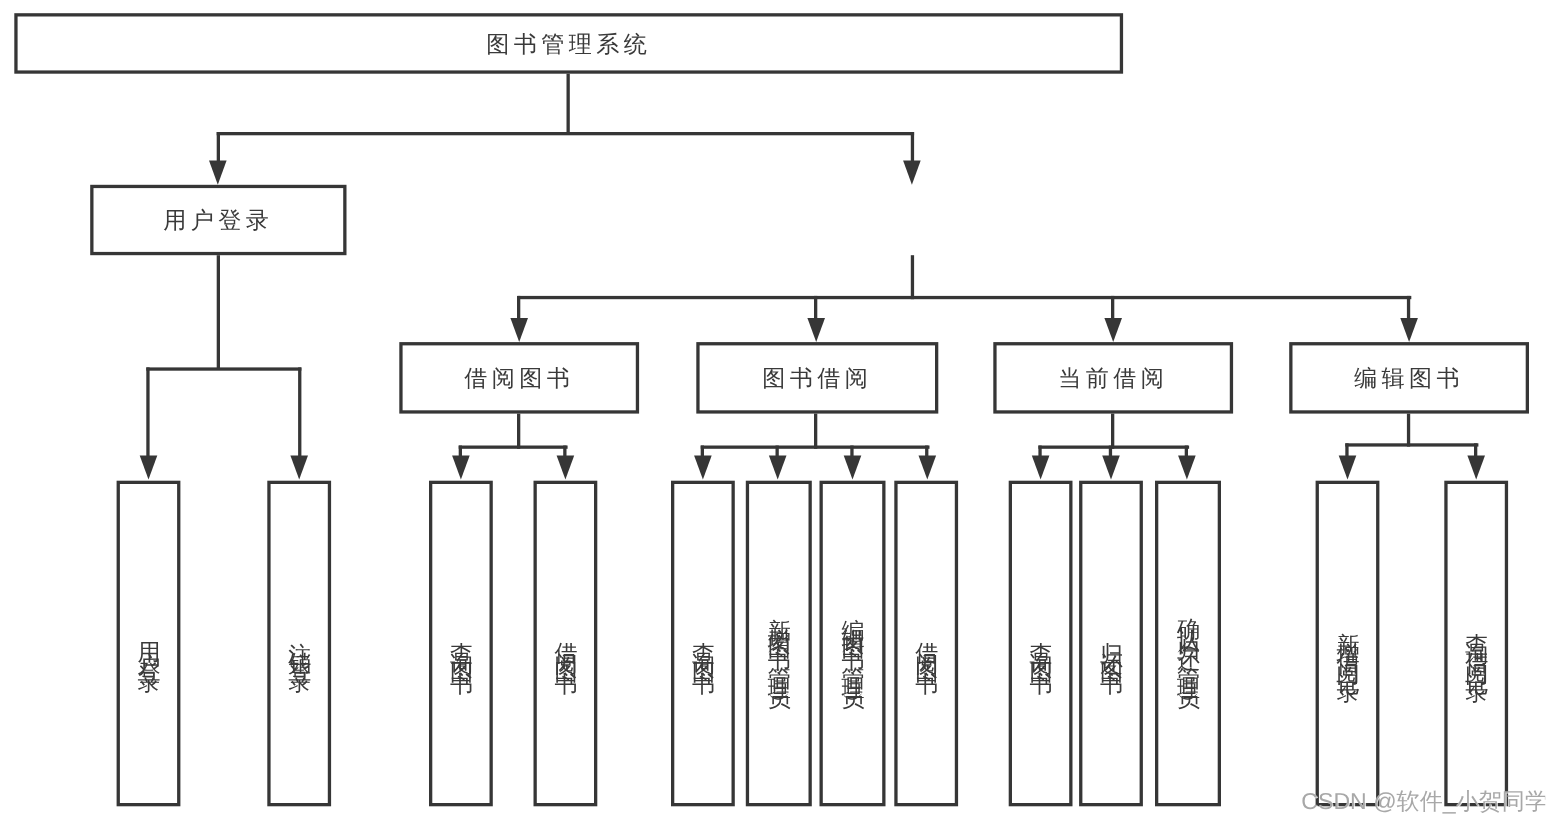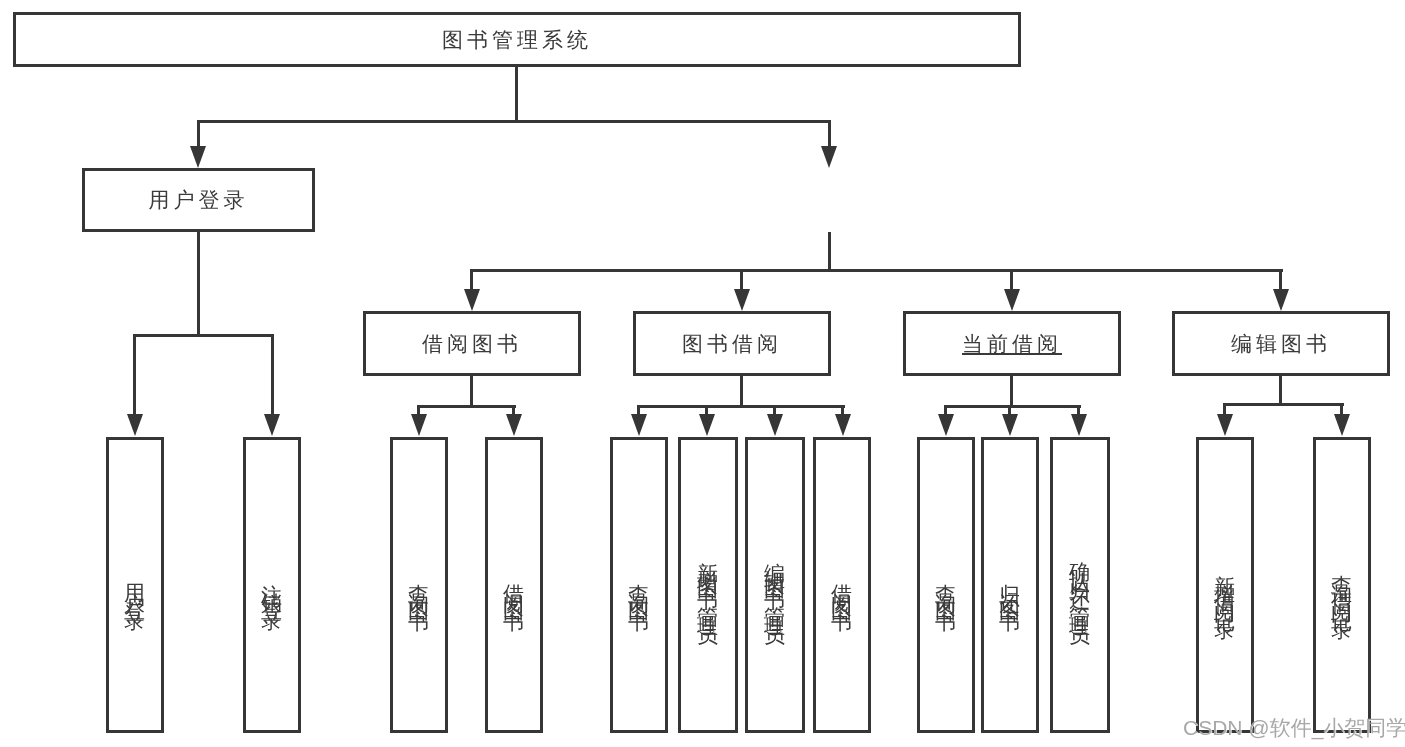--- a/index.html
+++ b/index.html
@@ -95,24 +95,24 @@
   <div class="ln v" style="left:740px;top:269px;height:24px;"></div>
   <div class="arrow" style="left:734px;top:289px;"></div>
   <div class="ln v" style="left:1010px;top:269px;height:24px;"></div>
   <div class="arrow" style="left:1004px;top:289px;"></div>
   <div class="ln v" style="left:1279px;top:269px;height:24px;"></div>
   <div class="arrow" style="left:1273px;top:289px;"></div>
 
   <div class="box hbox" style="left:363px;top:311px;width:218px;height:65px;">
     <span>借阅图书</span>
   </div>
-  <div class="box hbox" style="left:633px;top:311px;width:198px;height:65px;">
+  <div class="box hbox" style="left:633px;top:311px;width:220px;height:65px;">
     <span>图书借阅</span>
   </div>
-  <div class="box hbox" style="left:903px;top:311px;width:218px;height:65px;text-decoration:underline;">
+  <div class="box hbox" style="left:903px;top:311px;width:218px;height:65px;">
     <span>当前借阅</span>
   </div>
   <div class="box hbox" style="left:1172px;top:311px;width:218px;height:65px;">
     <span>编辑图书</span>
   </div>
 
   <div class="ln v" style="left:470px;top:376px;height:32px;"></div>
   <div class="ln h" style="left:417px;top:405px;width:99px;"></div>
   <div class="ln v" style="left:417px;top:405px;height:13px;"></div>
   <div class="arrow" style="left:411px;top:414px;"></div>

